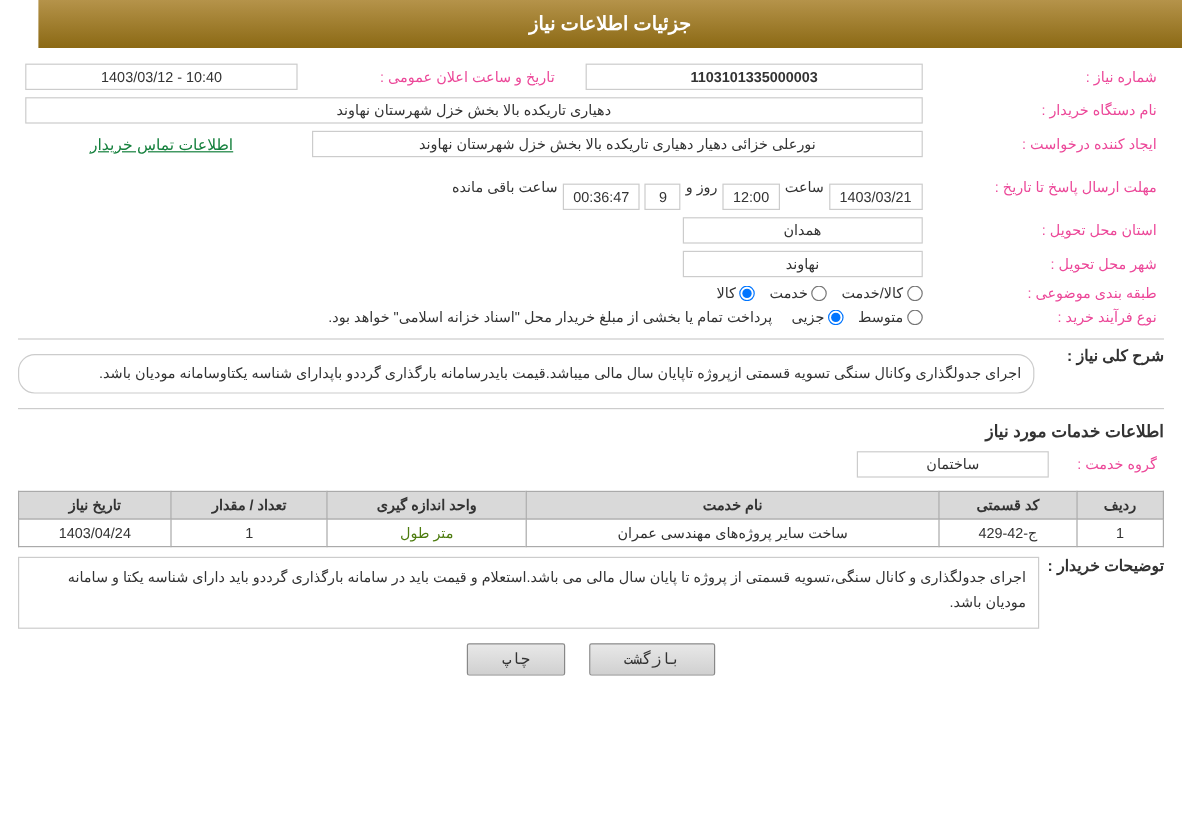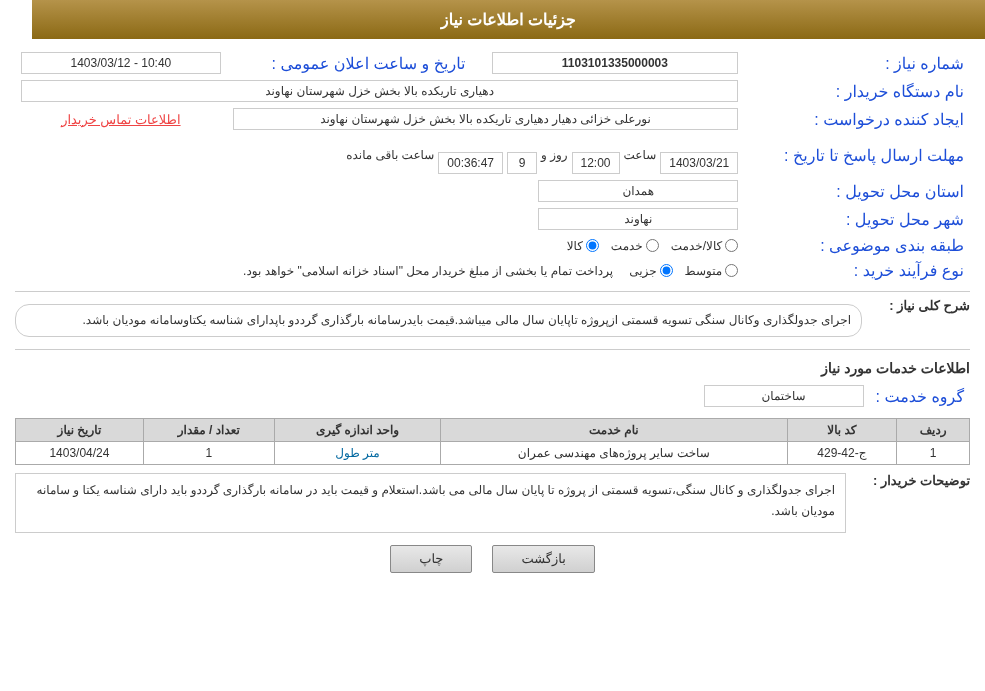--- a/index.html
+++ b/index.html
@@ -57,21 +57,21 @@
       padding: 3px 6px;
       min-height: 22px;
       text-align: center;
       font-size: 12px;
       direction: rtl;
     }
     .value-box.wide {
       width: 100%;
     }
     .link-text {
-      color: #ef4444;
+      color: #15803d;
       text-decoration: underline;
       cursor: pointer;
     }
     .date-row {
       display: flex;
       align-items: center;
       gap: 4px;
       direction: rtl;
     }
     .date-box {
@@ -137,41 +137,41 @@
     }
     .btn-row {
       display: flex;
       justify-content: center;
       gap: 20px;
       margin: 12px 0;
     }
     .btn {
       padding: 5px 28px;
       font-size: 13px;
-      font-family: Liberation Serif, serif;
+      font-family: Liberation Mono, monospace;
       cursor: pointer;
       border: 1px solid #888;
       border-radius: 2px;
     }
     .btn-print {
       background: linear-gradient(to bottom, #e8e8e8, #d0d0d0);
       color: #333;
     }
     .btn-back {
       background: linear-gradient(to bottom, #e8e8e8, #d0d0d0);
       color: #333;
     }
     .divider-line {
       border: none;
       border-top: 1px solid #ccc;
       margin: 6px 0;
     }
     .colon-label {
-      color: #1d4ed8;
-      font-size: 16px;
+      color: #ec4899;
+      font-size: 12px;
       text-align: right;
       white-space: nowrap;
     }
   </style>
 </head>
 <body>
 
 <div class="page-wrapper">
 
   <div class="header-bar">
@@ -300,40 +300,40 @@
           <div class="value-box" style="width:160px;">ساختمان</div>
         </td>
       </tr>
     </tbody>
       </table>
 
     <table class="services-table">
       <thead>
         <tr>
           <th>ردیف</th>
-          <th>کد بالا</th>
+          <th>کد قسمتی</th>
           <th>نام خدمت</th>
           <th>واحد اندازه گیری</th>
           <th>تعداد / مقدار</th>
           <th>تاریخ نیاز</th>
         </tr>
       </thead>
       <tbody id="services-tbody">
       <tr>
         <td>1</td>
         <td>ج-42-429</td>
         <td>ساخت سایر پروژه‌های مهندسی عمران</td>
-        <td style="color:#0369a1">متر طول</td>
+        <td style="color:#4d7c0f">متر طول</td>
         <td>1</td>
         <td>1403/04/24</td>
       </tr>
         </tbody>
     </table>
 
-    <div style="display:flex; gap:24px; align-items:flex-start; margin:8px 0;">
+    <div style="display:flex; gap:4px; align-items:flex-start; margin:8px 0;">
       <div style="min-width:100px; font-weight:bold; font-size:13px; text-align:right; white-space:nowrap;">توضیحات خریدار :</div>
       <div class="comments-box" style="flex:1;">اجرای جدولگذاری و کانال سنگی،تسویه قسمتی از پروژه تا پایان سال مالی می باشد.استعلام و قیمت باید در سامانه بارگذاری گرددو باید دارای شناسه یکتا و سامانه مودیان باشد.</div>
     </div>
 
     <div class="btn-row">
       <button class="btn btn-back">بازگشت</button>
       <button class="btn btn-print">چاپ</button>
     </div>
 
   </div>

